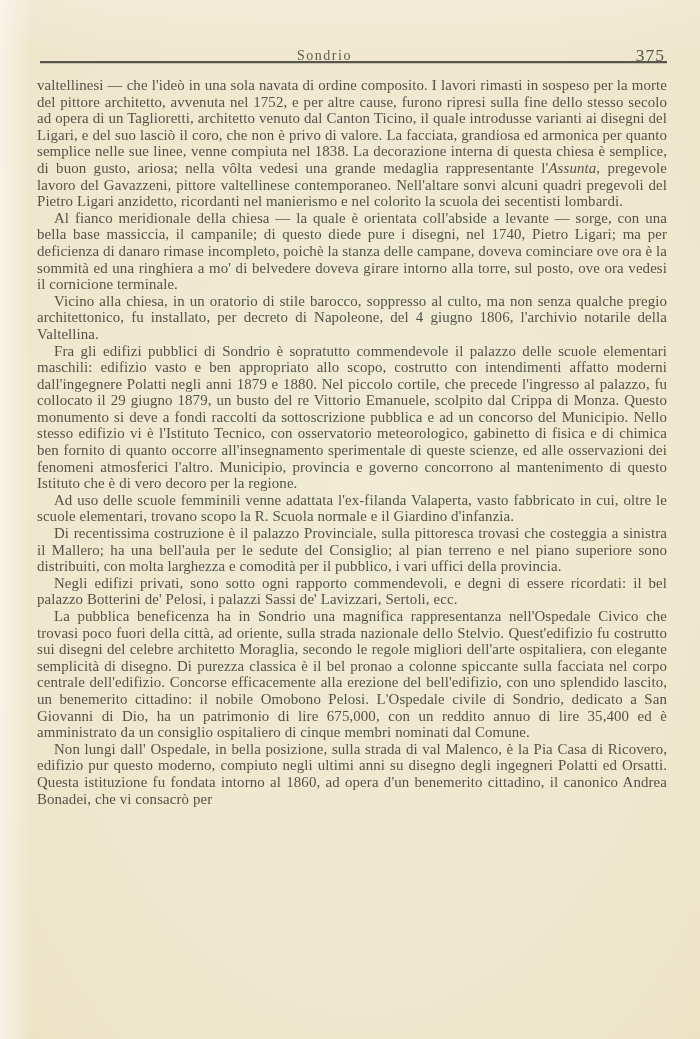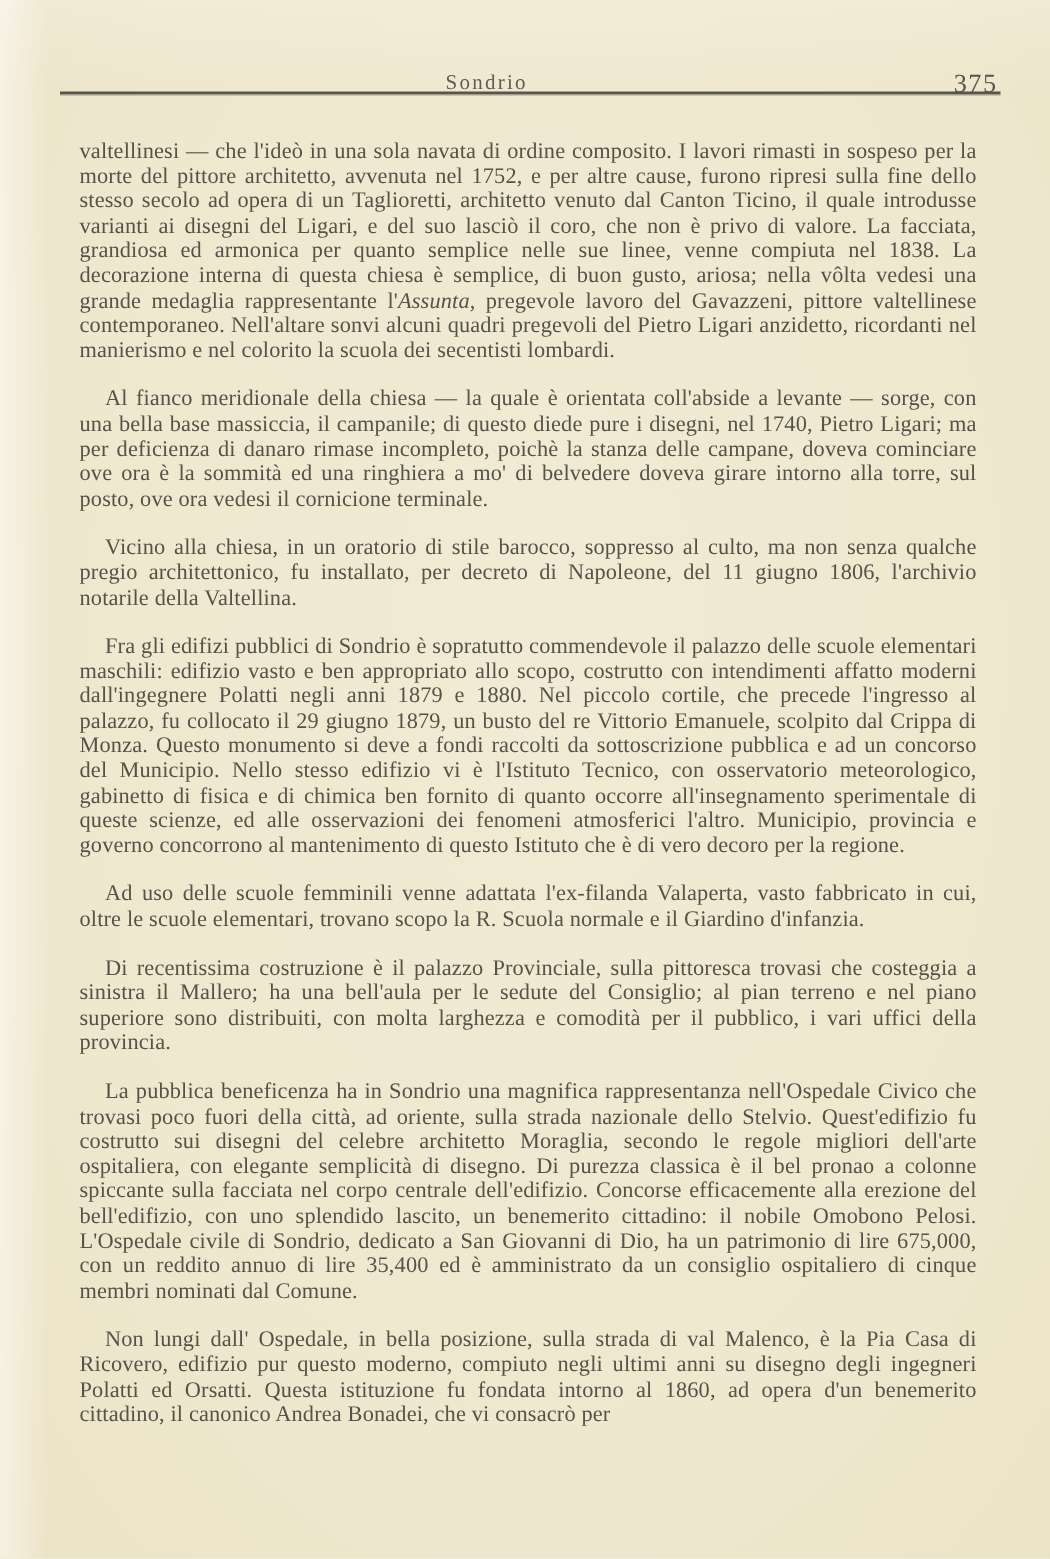--- a/index.html
+++ b/index.html
@@ -31,36 +31,37 @@
     position:absolute; top:61px; left:40px; right:33px; height:0;
     border-top:2px solid #58554b;
     box-shadow: 0 1px 0 rgba(88,85,75,0.25);
   }
   .text-block {
     position:absolute; top:77px; left:37px; width:630px;
     font-size:14.9px; line-height:16.6px;
     text-align:justify; text-justify:inter-word;
     letter-spacing:0.1px;
   }
-  .text-block p { margin:16px; padding:0;font-family:Liberation Serif, serif; }
+  .text-block p { margin:0; padding:0;font-family:Liberation Serif, serif; }
   .text-block p.indent { text-indent:17px; }
   .text-block i { font-style:italic; }
 </style>
 </head>
 <body>
 
 <div class="page">
   <div class="running-head">
     <span class="head-title">Sondrio</span>
     <span class="page-num">375</span>
   </div>
   <div class="head-rule"></div>
   <div class="text-block">
       <p><span>valtellinesi — che l'ideò in una sola navata di ordine composito. I lavori rimasti in sospeso per la morte del pittore architetto, avvenuta nel 1752, e per altre cause, furono ripresi sulla fine dello stesso secolo ad opera di un Taglioretti, architetto venuto dal Canton Ticino, il quale introdusse varianti ai disegni del Ligari, e del suo lasciò il coro, che non è privo di valore. La facciata, grandiosa ed armonica per quanto semplice nelle sue linee, venne compiuta nel 1838. La decorazione interna di questa chiesa è semplice, di buon gusto, ariosa; nella vôlta vedesi una grande medaglia rappresentante l'</span><i>Assunta</i><span>, pregevole lavoro del Gavazzeni, pittore valtellinese contemporaneo. Nell'altare sonvi alcuni quadri pregevoli del Pietro Ligari anzidetto, ricordanti nel manierismo e nel colorito la scuola dei secentisti lombardi.</span></p>
       <p class="indent"><span>Al fianco meridionale della chiesa — la quale è orientata coll'abside a levante — sorge, con una bella base massiccia, il campanile; di questo diede pure i disegni, nel 1740, Pietro Ligari; ma per deficienza di danaro rimase incompleto, poichè la stanza delle campane, doveva cominciare ove ora è la sommità ed una ringhiera a mo' di belvedere doveva girare intorno alla torre, sul posto, ove ora vedesi il cornicione terminale.</span></p>
-      <p class="indent"><span>Vicino alla chiesa, in un oratorio di stile barocco, soppresso al culto, ma non senza qualche pregio architettonico, fu installato, per decreto di Napoleone, del 11 giugno 1806, l'archivio notarile della Valtellina.</span></p>
+      <p class="indent"><span>Vicino alla chiesa, in un oratorio di stile barocco, soppresso al culto, ma non senza qualche pregio architettonico, fu installato, per decreto di Napoleone, del 4 giugno 1806, l'archivio notarile della Valtellina.</span></p>
       <p class="indent"><span>Fra gli edifizi pubblici di Sondrio è sopratutto commendevole il palazzo delle scuole elementari maschili: edifizio vasto e ben appropriato allo scopo, costrutto con intendimenti affatto moderni dall'ingegnere Polatti negli anni 1879 e 1880. Nel piccolo cortile, che precede l'ingresso al palazzo, fu collocato il 29 giugno 1879, un busto del re Vittorio Emanuele, scolpito dal Crippa di Monza. Questo monumento si deve a fondi raccolti da sottoscrizione pubblica e ad un concorso del Municipio. Nello stesso edifizio vi è l'Istituto Tecnico, con osservatorio meteorologico, gabinetto di fisica e di chimica ben fornito di quanto occorre all'insegnamento sperimentale di queste scienze, ed alle osservazioni dei fenomeni atmosferici l'altro. Municipio, provincia e governo concorrono al mantenimento di questo Istituto che è di vero decoro per la regione.</span></p>
       <p class="indent"><span>Ad uso delle scuole femminili venne adattata l'ex-filanda Valaperta, vasto fabbricato in cui, oltre le scuole elementari, trovano scopo la R. Scuola normale e il Giardino d'infanzia.</span></p>
       <p class="indent"><span>Di recentissima costruzione è il palazzo Provinciale, sulla pittoresca trovasi che costeggia a sinistra il Mallero; ha una bell'aula per le sedute del Consiglio; al pian terreno e nel piano superiore sono distribuiti, con molta larghezza e comodità per il pubblico, i vari uffici della provincia.</span></p>
+      <p class="indent"><span>Negli edifizi privati, sono sotto ogni rapporto commendevoli, e degni di essere ricordati: il bel palazzo Botterini de' Pelosi, i palazzi Sassi de' Lavizzari, Sertoli, ecc.</span></p>
       <p class="indent"><span>La pubblica beneficenza ha in Sondrio una magnifica rappresentanza nell'Ospedale Civico che trovasi poco fuori della città, ad oriente, sulla strada nazionale dello Stelvio. Quest'edifizio fu costrutto sui disegni del celebre architetto Moraglia, secondo le regole migliori dell'arte ospitaliera, con elegante semplicità di disegno. Di purezza classica è il bel pronao a colonne spiccante sulla facciata nel corpo centrale dell'edifizio. Concorse efficacemente alla erezione del bell'edifizio, con uno splendido lascito, un benemerito cittadino: il nobile Omobono Pelosi. L'Ospedale civile di Sondrio, dedicato a San Giovanni di Dio, ha un patrimonio di lire 675,000, con un reddito annuo di lire 35,400 ed è amministrato da un consiglio ospitaliero di cinque membri nominati dal Comune.</span></p>
       <p class="indent"><span>Non lungi dall' Ospedale, in bella posizione, sulla strada di val Malenco, è la Pia Casa di Ricovero, edifizio pur questo moderno, compiuto negli ultimi anni su disegno degli ingegneri Polatti ed Orsatti. Questa istituzione fu fondata intorno al 1860, ad opera d'un benemerito cittadino, il canonico Andrea Bonadei, che vi consacrò per</span></p>
     </div>
 </div>
 
 </body></html>

